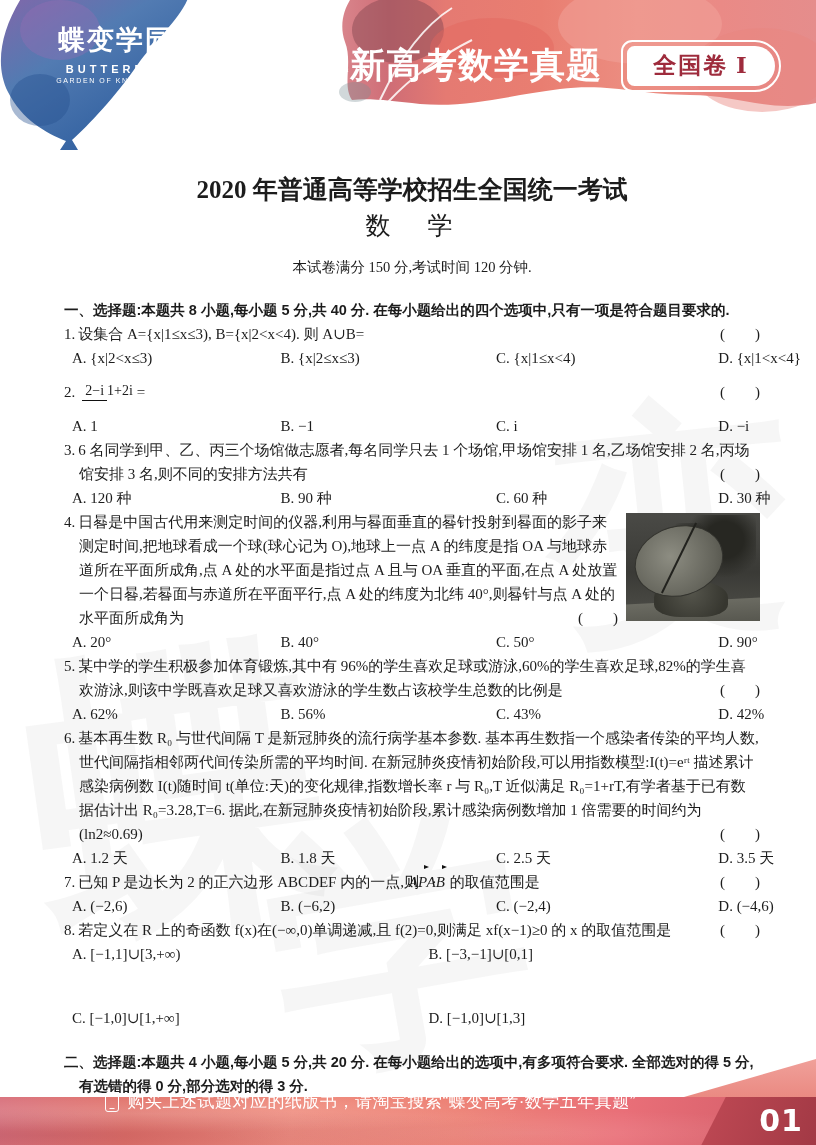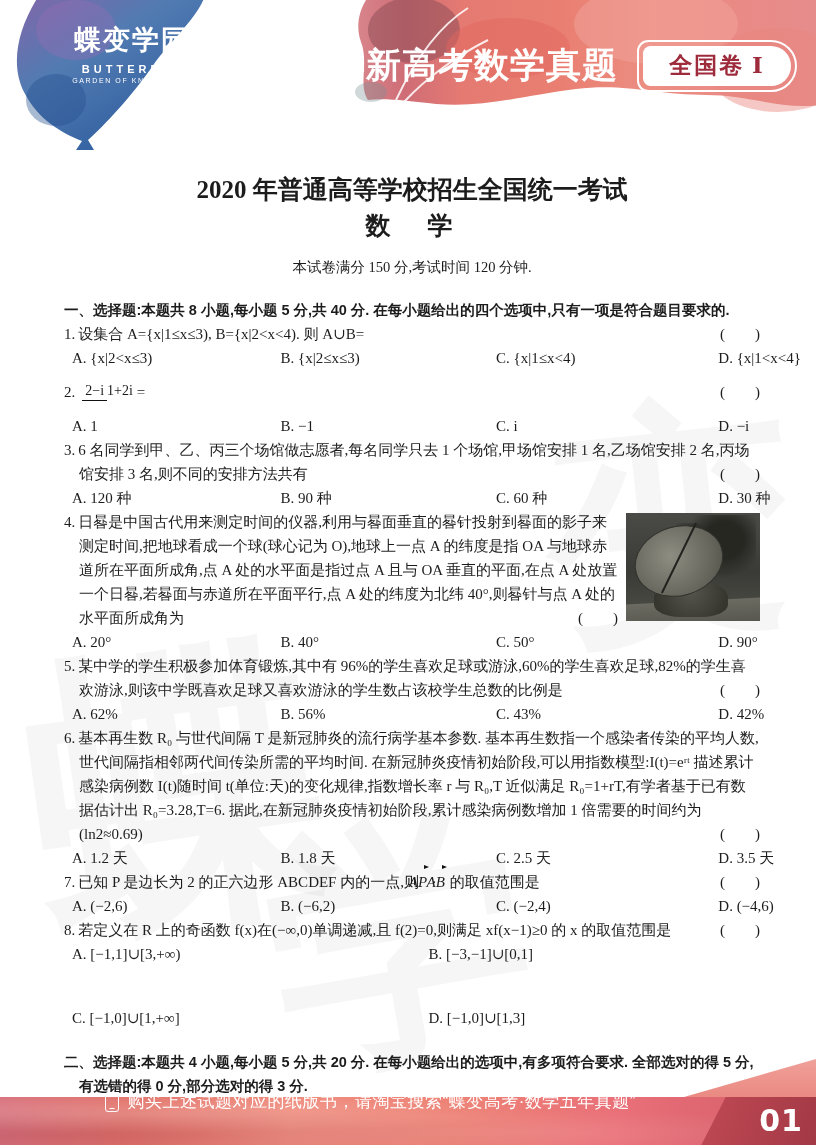--- a/index.html
+++ b/index.html
@@ -1,20 +1,20 @@
 <!DOCTYPE html>
 <html><head>
 <meta charset="utf-8">
 <style>
   html,body { margin:0; padding:0; background:#ffffff; }
   .page { position:relative; width:816px; height:1145px; background:#fff; overflow:hidden;
           font-family:"Liberation Serif","DejaVu Serif",serif; color:#1c1c1c; }
 
   
-  .header { position:absolute; top:0; left:16px; width:743px; height:150px; }
+  .header { position:absolute; top:0; left:0; width:743px; height:150px; }
   .header svg { display:block; }
   .logo-block { position:absolute; left:38px; top:26px; width:156px; text-align:center; color:#fff; z-index:3; }
   .logo-cn { position:relative; font-size:27px; font-weight:700; letter-spacing:2px; line-height:1.1;
              font-family:"Liberation Sans","DejaVu Sans",sans-serif; }
   .logo-suffix { position:absolute; right:-12px; top:0; font-size:10px; writing-mode:vertical-rl;
                  letter-spacing:2px; font-weight:400; }
   .logo-en1 { margin-top:7px; font-size:11px; font-weight:700; letter-spacing:4px;
               font-family:"Liberation Sans","DejaVu Sans",sans-serif; }
   .logo-en2 { margin-top:2px; font-size:7px; letter-spacing:1.6px;
               font-family:"Liberation Sans","DejaVu Sans",sans-serif; }
@@ -31,21 +31,21 @@
         color:rgba(70,70,70,0.05); font-family:"Liberation Sans","DejaVu Sans",sans-serif; }
   .wm1 { left:30px;  top:640px; font-size:300px; transform:rotate(-8deg); }
   .wm2 { left:545px; top:400px; font-size:250px; transform:rotate(-6deg); }
   .wm3 { left:270px; top:810px; font-size:260px; transform:rotate(-10deg); }
 
   
   .content { position:absolute; top:150px; left:0; width:816px; z-index:1;
              padding:24px 56px 0 64px; box-sizing:border-box;
              font-size:15px; line-height:24px; }
   .exam-title { margin:0; text-align:center; font-size:25px; font-weight:700; line-height:32px; }
-  .exam-subject { margin:2px 0 12px; text-align:center; font-size:25px; font-weight:700; line-height:36px; letter-spacing:6px; }
+  .exam-subject { margin:2px 0 12px; text-align:center; font-size:25px; font-weight:400; line-height:36px; letter-spacing:6px; }
   .exam-note { margin:8px 0 0; text-align:center; font-size:14.5px; line-height:22px; }
 
   .sec { margin:20px 0 0; font-weight:700; font-family:"Liberation Sans","DejaVu Sans",sans-serif;
          font-size:14.5px; line-height:24px; }
   .hang { padding-left:15px; text-indent:-15px; }
   .stem { margin:0; }
   .qnum { margin-right:3px; }
   .paren { float:right; white-space:pre; }
 
   .opts { display:grid; padding-left:8px; margin:0;gap:40px; }

